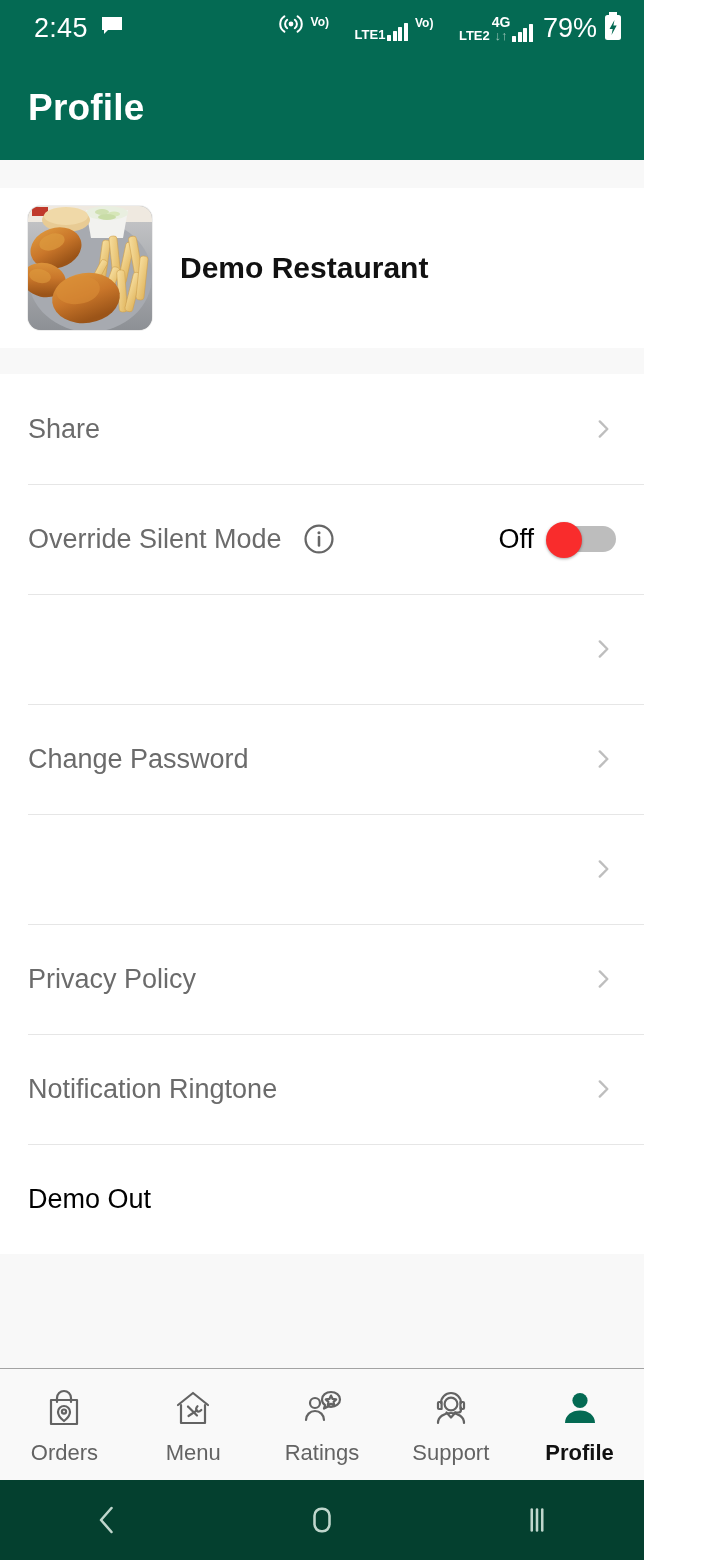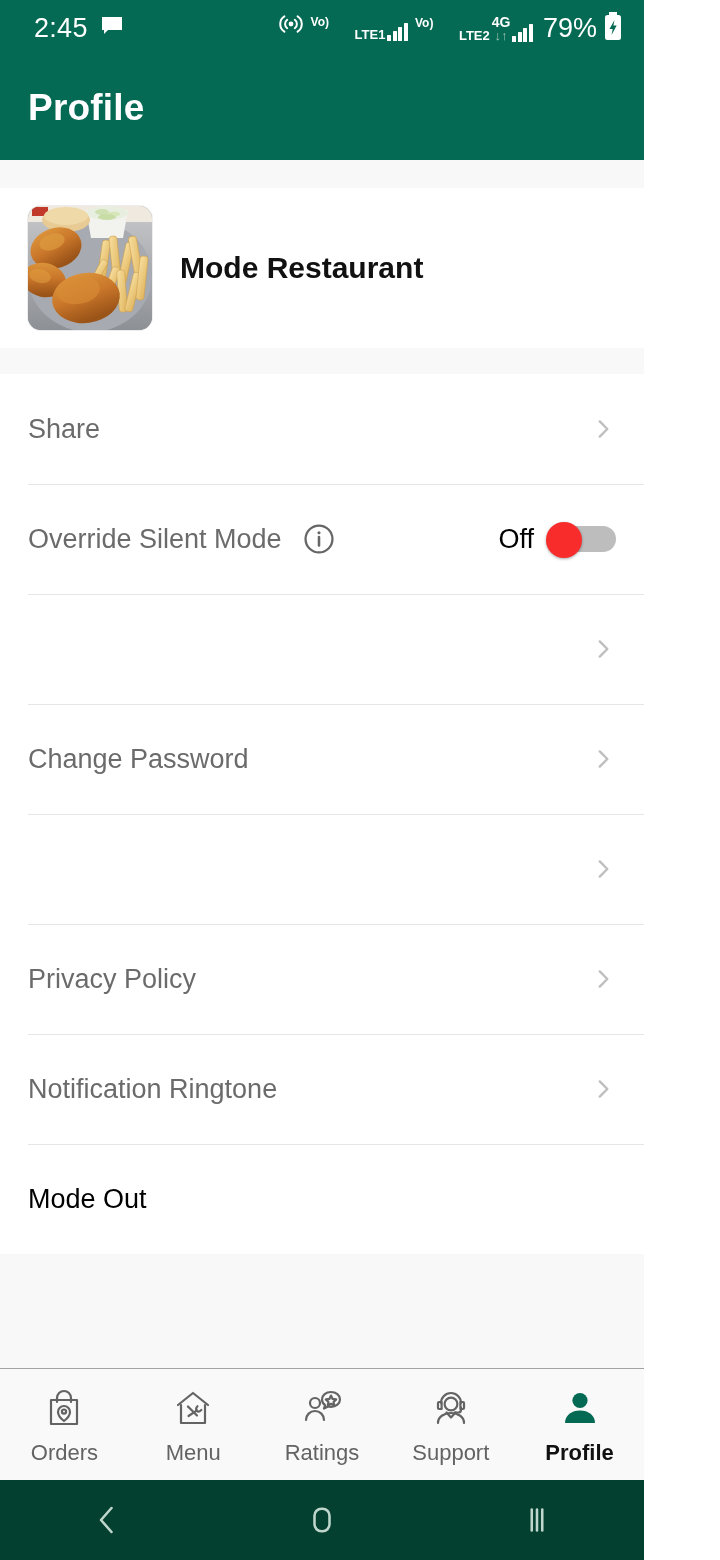--- a/index.html
+++ b/index.html
@@ -237,21 +237,21 @@
 
           <ellipse cx="28" cy="42" rx="26" ry="20" fill="url(#chk)" transform="rotate(-18 28 42)"></ellipse>
           <ellipse cx="16" cy="74" rx="22" ry="17" fill="url(#chk)" transform="rotate(12 16 74)"></ellipse>
           <ellipse cx="58" cy="92" rx="34" ry="25" fill="url(#chk)" transform="rotate(-8 58 92)"></ellipse>
           <ellipse cx="50" cy="84" rx="22" ry="14" fill="#d98c35" opacity=".65" transform="rotate(-8 50 84)"></ellipse>
           <ellipse cx="24" cy="36" rx="14" ry="8" fill="#e3a busy" opacity="0"></ellipse>
           <ellipse cx="24" cy="36" rx="13" ry="8" fill="#dd9b3e" opacity=".7" transform="rotate(-18 24 36)"></ellipse>
           <ellipse cx="12" cy="70" rx="11" ry="7" fill="#dd9b3e" opacity=".6" transform="rotate(12 12 70)"></ellipse>
         </svg>
       </div>
-      <div class="rest-name">Mode Restaurant</div>
+      <div class="rest-name">Demo Restaurant</div>
     </div>
 
     <div class="band mid"></div>
 
     <div class="list">
 
       <div class="row">
         <span class="label">Share</span>
         <span class="spacer"></span>
         <span class="chev">
@@ -322,21 +322,21 @@
         <span class="label">Notification Ringtone</span>
         <span class="spacer"></span>
         <span class="chev">
           <svg width="26" height="26" viewBox="0 0 24 24" fill="none" stroke="#8a8a8a" stroke-width="2.2" stroke-linecap="round" stroke-linejoin="round">
               <polyline points="9 5 16 12 9 19"></polyline>
             </svg>
         </span>
       </div>
 
       <div class="row signout">
-        <span class="label">Mode Out</span>
+        <span class="label">Demo Out</span>
         <span class="spacer"></span>
       </div>
 
     </div>
 
     <div class="band bottom"></div>
   </div>
 
   <div class="bottomnav">
 

